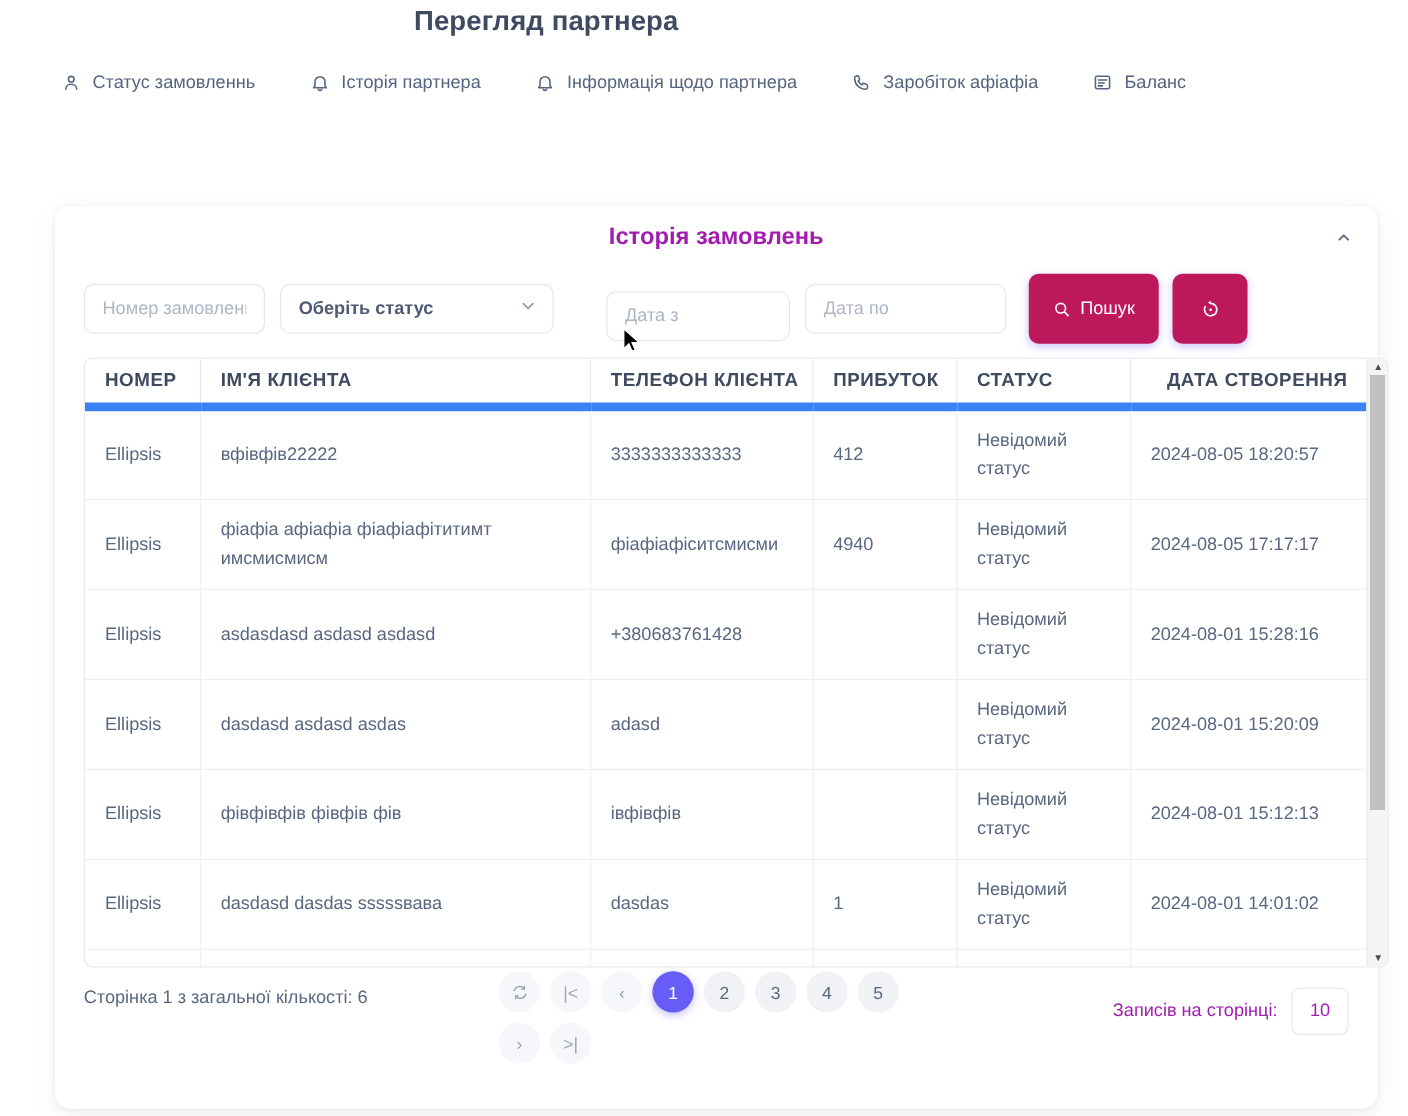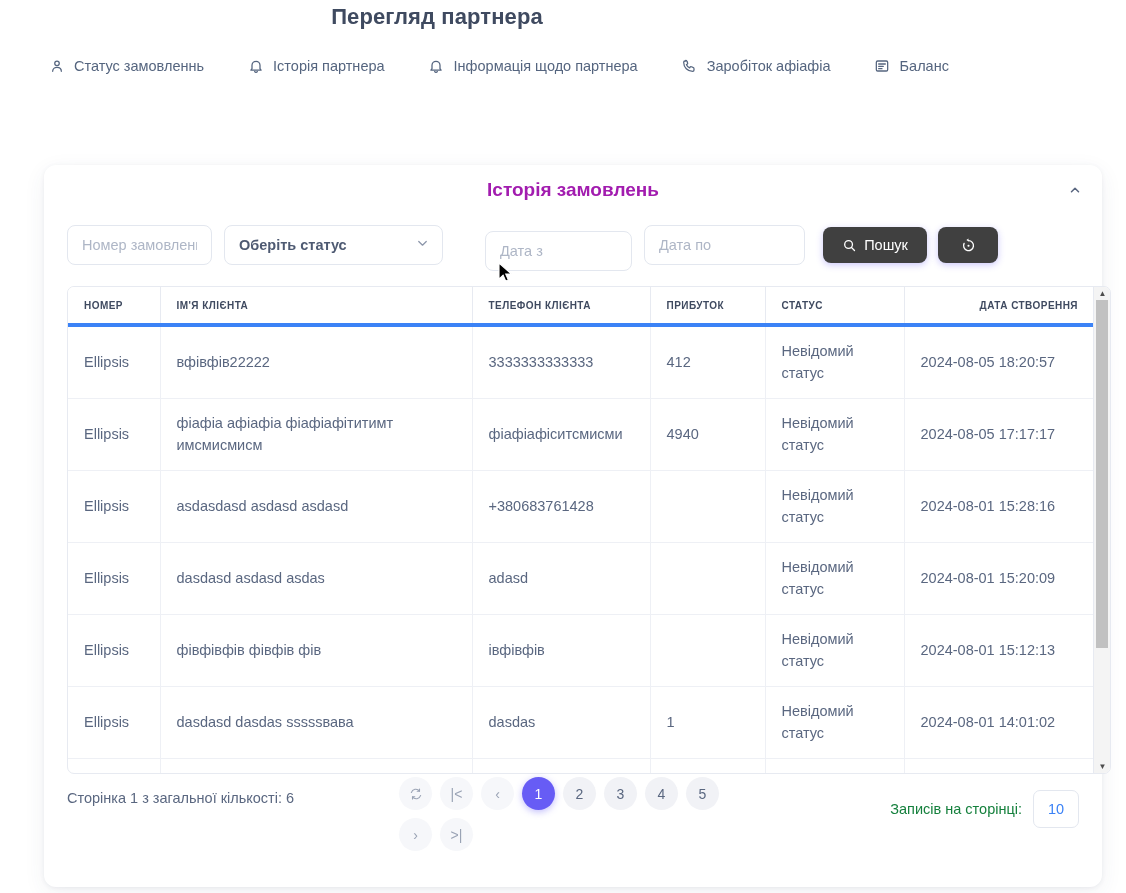--- a/index.html
+++ b/index.html
@@ -113,24 +113,24 @@
   #f-dateto   { width: 161px; margin-right: 18px; }
 
   .selectwrap { position: relative; width: 219px; margin-right: 42px; }
   .selectwrap .fld { width: 100%; display: flex; align-items: center; font-weight: 600; color: #4e5a72; }
   .selectwrap .chev {
     position: absolute; right: 13px; top: 50%; transform: translateY(-50%);
     color: #8d97ab; pointer-events: none;
   }
 
   .btn {
-    height: 36px;
+    height: 56px;
     border: none;
     border-radius: 8px;
-    background: #404040;
+    background: #be185d;
     color: #fff;
     font-family: inherit;
     font-size: 14.5px;
     display: inline-flex;
     align-items: center;
     justify-content: center;
     gap: 7px;
     cursor: pointer;
     box-shadow: 0 2px 7px rgba(103,92,245,.33);
   }
@@ -148,28 +148,28 @@
     background: #fff;
   }
   .table-scroll {
     width: 100%; height: 100%;
     overflow: hidden;
     position: relative;
   }
   table { border-collapse: collapse; width: 1026px; table-layout: fixed; }
   thead th {
     height: 38px;
-    font-size: 10px;
+    font-size: 15px;
     font-weight: 700;
     letter-spacing: .45px;
     color: #3f4a60;
     text-align: left;
     padding: 0 16px;
     border-right: 1px solid #e7eaf1;
-    border-bottom: 4px solid #3b82f6;
+    border-bottom: 7px solid #3b82f6;
     background: #fff;
     white-space: nowrap;
   }
   thead th:last-child { border-right: none; text-align: right; }
   tbody td {
     font-size: 14.5px;
     color: #5a6780;
     padding: 13px 16px;
     border-right: 1px solid #eef0f5;
     border-bottom: 1px solid #eef0f5;
@@ -246,27 +246,27 @@
   }
   .pg.ghost { background: #f6f7fa; color: #9aa3b5; }
 
   .perpage {
     position: absolute;
     right: 23px; top: 625px;
     display: flex;
     align-items: center;
     gap: 11px;
   }
-  .perpage .lbl { font-size: 14.5px; color: #15803d; }
+  .perpage .lbl { font-size: 14.5px; color: #a21caf; }
   .perpage .val {
     width: 46px; height: 38px;
     border: 1px solid #e3e7ef;
     border-radius: 7px;
     display: flex; align-items: center; justify-content: center;
-    font-size: 14.5px; color: #3b82f6;
+    font-size: 14.5px; color: #a21caf;
     background: #fff;
     cursor: pointer;
   }
 
   
   .cursor { position: absolute; left: 498px; top: 262px; pointer-events: none; }
 </style>
 </head>
 <body>
 

